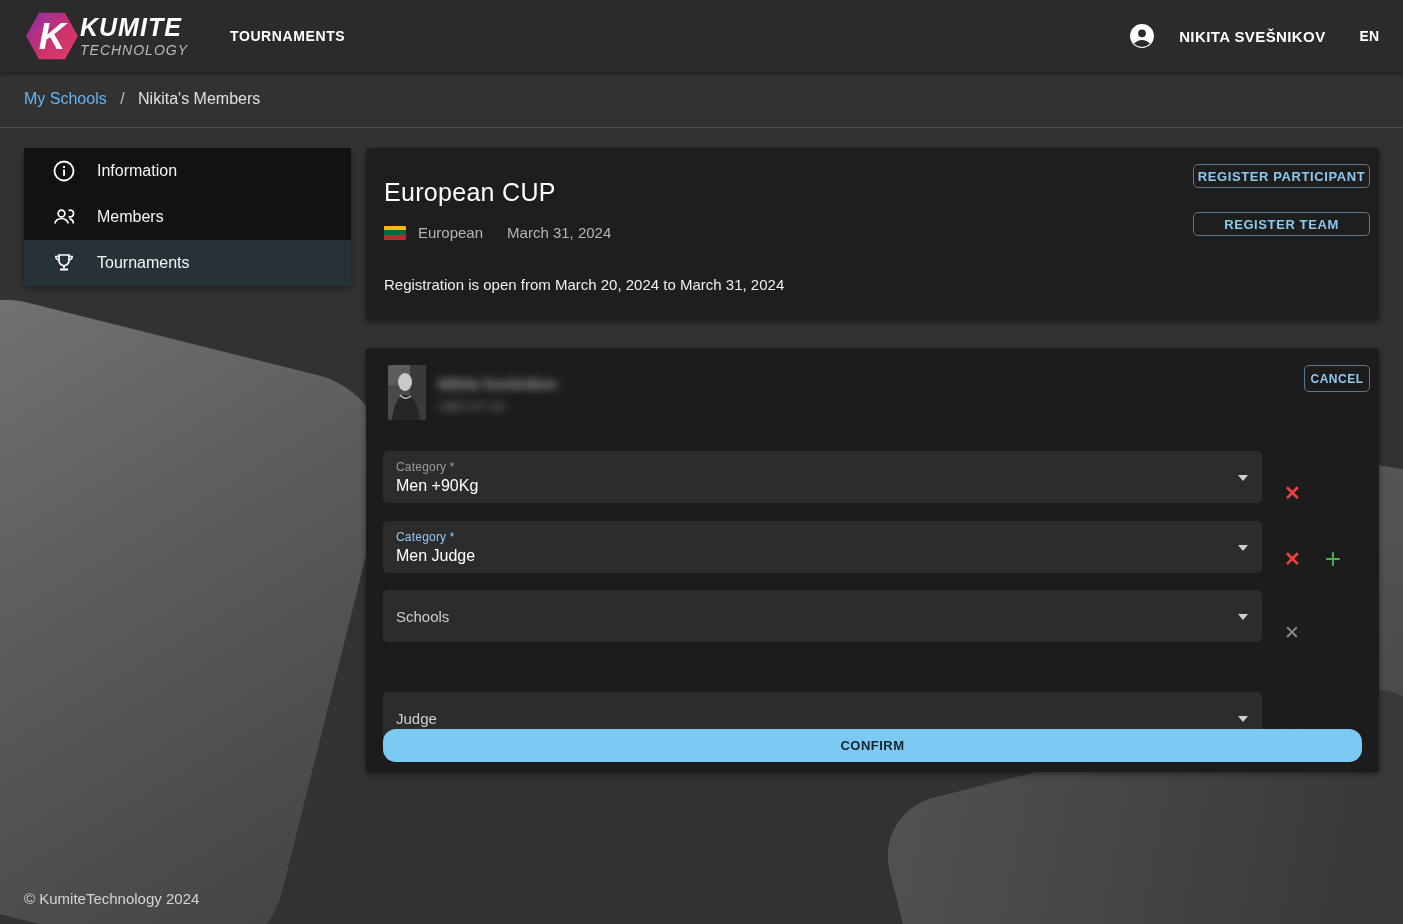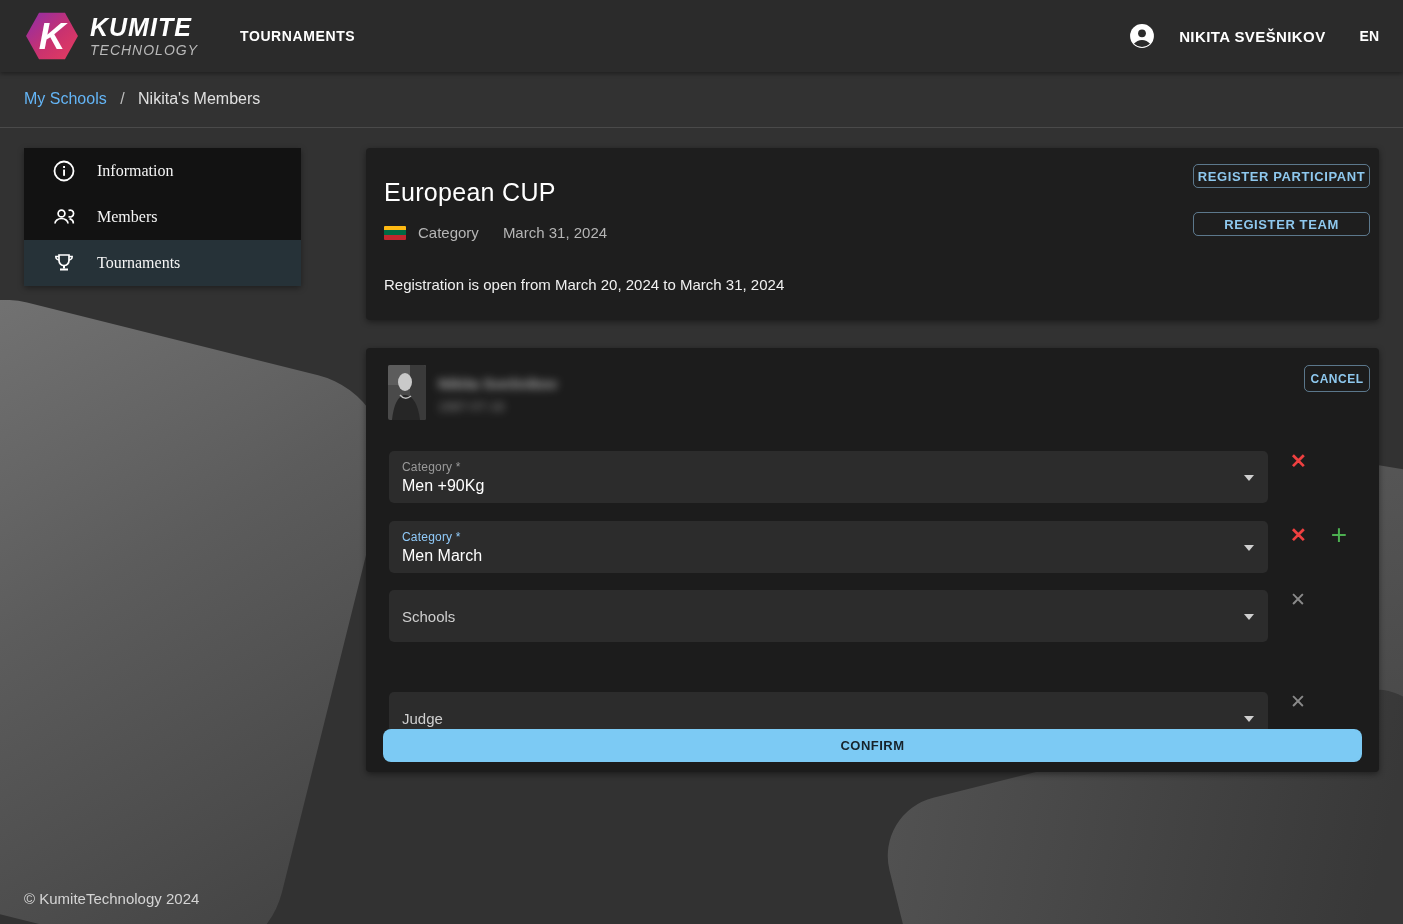--- a/index.html
+++ b/index.html
@@ -26,42 +26,42 @@
     transform:rotate(-14deg); border-radius:60px; z-index:0;
   }
   
   .header {
     position:absolute; left:0; top:0; width:1403px; height:72px;
     background:#2b2b2b; z-index:30; display:flex; align-items:center;
     box-shadow:0 2px 4px rgba(0,0,0,0.35);
   }
   .brand { display:flex; align-items:center; margin-left:24px; cursor:pointer; }
   .brand-hex { width:56px; height:50px; }
-  .brand-text { margin-left:10px; line-height:1; font-style:italic; }
+  .brand-text { line-height:1; font-style:italic; }
   .brand-title { color:#fff; font-size:25px; font-weight:bold; letter-spacing:1px; }
   .brand-sub { color:#b9b9b9; font-size:14px; letter-spacing:1px; margin-top:3px; }
   .nav-item {
     margin-left:42px; color:#fff; font-size:14px; font-weight:bold;
     letter-spacing:0.6px; cursor:pointer;
   }
   .header-right { position:absolute; right:24px; display:flex; align-items:center; gap:34px; }
   .user-chip { display:flex; align-items:center; gap:24px; cursor:pointer; }
   .user-chip svg { width:26px; height:26px; }
   .user-name { color:#fff; font-size:15px; font-weight:bold; letter-spacing:0.4px; }
   .lang { color:#fff; font-size:14px; font-weight:bold; cursor:pointer; }
   
   .breadcrumb { position:absolute; left:24px; top:90px; font-size:16px; z-index:5; }
   .breadcrumb .link { color:#64b5f6; cursor:pointer; }
   .breadcrumb .sep { color:#bdbdbd; margin:0 9px; }
   .breadcrumb .current { color:#e0e0e0; }
   .top-divider { position:absolute; left:0; top:127px; width:1403px; height:1px; background:#4a4a4a; z-index:5; }
   
   .sidebar {
-    position:absolute; left:24px; top:148px; width:277px; z-index:10;
-    background:#121212; box-shadow:0 2px 6px rgba(0,0,0,0.4);font-family:Liberation Serif, serif;
+    position:absolute; left:24px; top:148px; width:327px; z-index:10;
+    background:#121212; box-shadow:0 2px 6px rgba(0,0,0,0.4);
   }
   .side-item {
     display:flex; align-items:center; height:46px; cursor:pointer; color:#fff;
   }
   .side-item.selected { background:#263238; }
   .side-item .icon { width:24px; height:24px; margin-left:28px; flex:0 0 24px; }
   .side-item .label { margin-left:21px; font-size:16px; color:#f5f5f5; }
   
   .card {
     position:absolute; background:#1e1e1e; border-radius:4px; z-index:10;
@@ -89,21 +89,21 @@
   .avatar { width:38px; height:55px; border-radius:2px; overflow:hidden; filter:blur(0.6px); }
   .p-texts { filter:blur(4px); opacity:0.85; }
   .p-name { color:#bdbdbd; font-size:15px; font-weight:bold; margin-top:10px; }
   .p-birth { color:#9e9e9e; font-size:13px; margin-top:7px; }
   .btn-cancel {
     position:absolute; right:9px; top:17px; width:66px; height:27px;
     border:1px solid rgba(144,195,232,0.55); border-radius:5px;
     background:transparent; color:#8ec8ee; font-family:"Liberation Sans",sans-serif;
     font-size:12px; font-weight:bold; letter-spacing:0.5px; cursor:pointer;
   }
-  .field-row { position:absolute; left:23px; display:flex; align-items:flex-start; }
+  .field-row { position:absolute; left:17px; display:flex; align-items:flex-end; }
   .select-box {
     position:relative; width:879px; height:52px; background:#2c2c2c;
     border-radius:5px; cursor:pointer;
   }
   .select-box .lab { position:absolute; left:13px; top:9px; font-size:12px; color:#9a9a9a; letter-spacing:0.2px; }
   .select-box .lab.focused { color:#90caf9; }
   .select-box .val { position:absolute; left:13px; top:26px; font-size:16px; color:#fff; }
   .select-box .placeholder-lab {
     position:absolute; left:13px; top:50%; transform:translateY(-50%);
     font-size:15px; color:#cfcfcf;
@@ -114,21 +114,21 @@
     border-top:6px solid #cfcfcf;
   }
   .row-actions { display:flex; align-items:center; margin-left:22px; gap:24px; }
   .icon-btn { background:none; border:none; cursor:pointer; line-height:1; padding:0;
               font-family:"Liberation Sans",sans-serif; }
   .x-red { color:#ef4040; font-size:20px; font-weight:bold; }
   .x-gray { color:#8a8a8a; font-size:19px; }
   .plus-green { color:#4caf50; font-size:28px; font-weight:400; }
   .btn-confirm {
     position:absolute; left:17px; top:381px; width:979px; height:33px;
-    background:#7ccaf4; border:none; border-radius:8px; cursor:pointer;
+    background:#7ccaf4; border:none; border-radius:13px; cursor:pointer;
     color:#17232b; font-family:"Liberation Sans",sans-serif;
     font-size:13px; font-weight:bold; letter-spacing:0.5px;
   }
   
   .footer { position:absolute; left:24px; top:890px; color:#d4d4d4; font-size:15px; z-index:5; }
 </style>
 </head>
 <body>
 
 <div id="stage">
@@ -207,21 +207,21 @@
   </div>
 
   <div class="card" id="card-tournament">
     <div class="t-title">European CUP</div>
     <div class="t-meta">
       <div class="flag">
         <div style="background:#FDB913"></div>
         <div style="background:#006A44"></div>
         <div style="background:#C1272D"></div>
       </div>
-      <span class="t-country">Category</span>
+      <span class="t-country">European</span>
       <span class="t-date">March 31, 2024</span>
     </div>
     <div class="t-note">Registration is open from March 20, 2024 to March 31, 2024</div>
     <button class="btn-outline" id="btn-register-participant">REGISTER PARTICIPANT</button>
     <button class="btn-outline" id="btn-register-team">REGISTER TEAM</button>
   </div>
 
   <div class="card" id="card-form">
     <div class="participant">
       <div class="avatar">
@@ -248,21 +248,21 @@
         <div class="caret"></div>
       </div>
       <div class="row-actions">
         <button class="icon-btn x-red">✕</button>
       </div>
     </div>
 
     <div class="field-row" style="top:173px;">
       <div class="select-box">
         <div class="lab focused">Category *</div>
-        <div class="val">Men March</div>
+        <div class="val">Men Judge</div>
         <div class="caret"></div>
       </div>
       <div class="row-actions">
         <button class="icon-btn x-red">✕</button>
         <button class="icon-btn plus-green">+</button>
       </div>
     </div>
 
     <div class="field-row" style="top:242px;">
       <div class="select-box">

